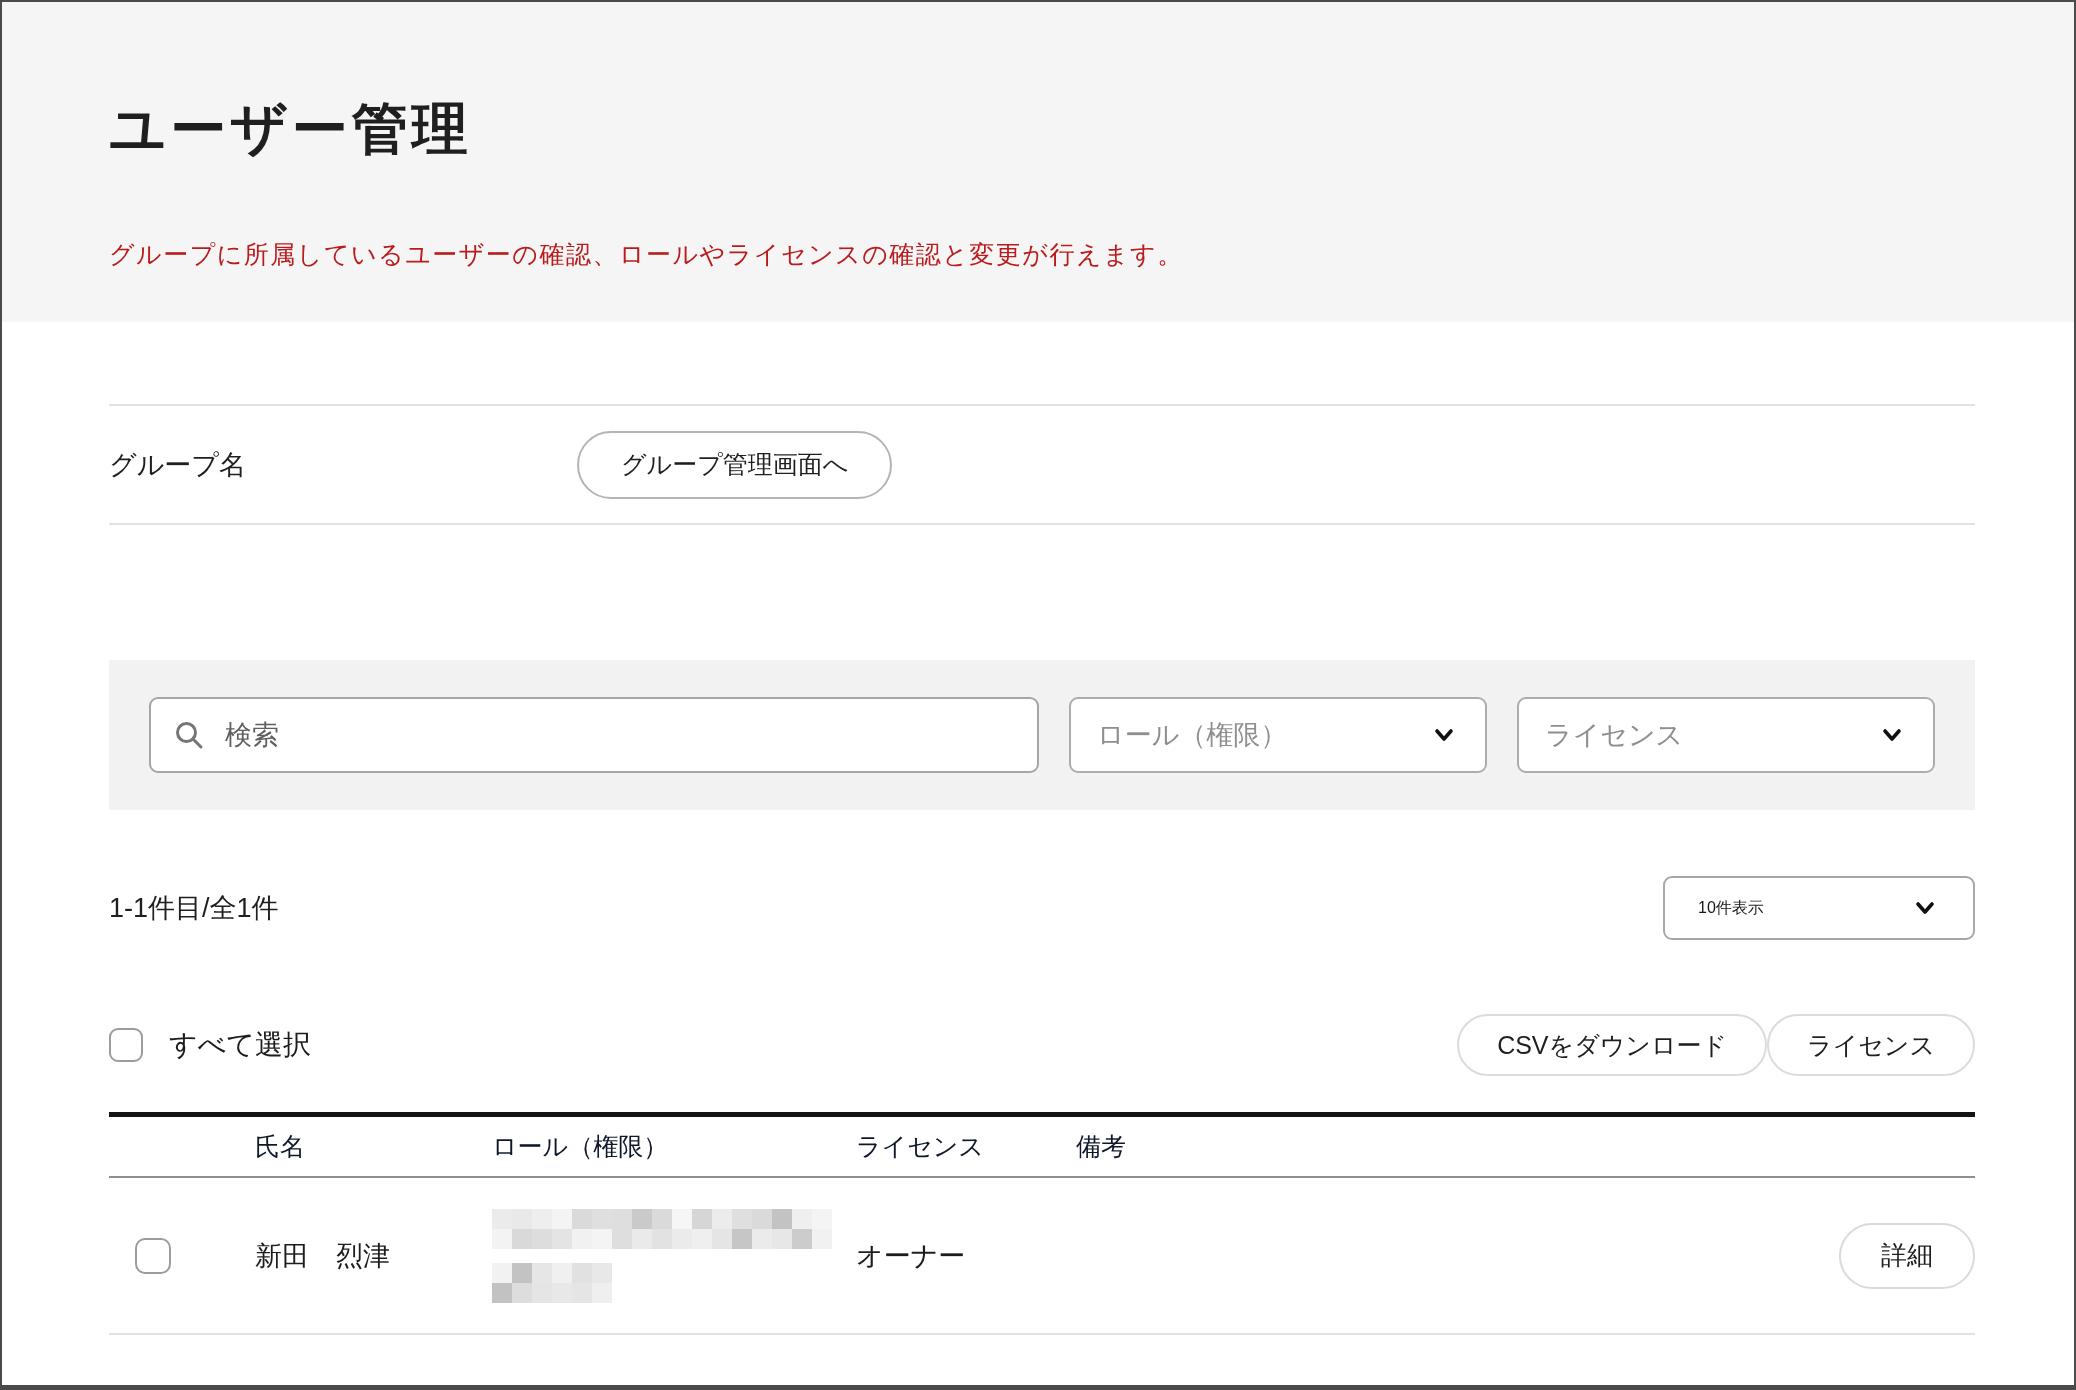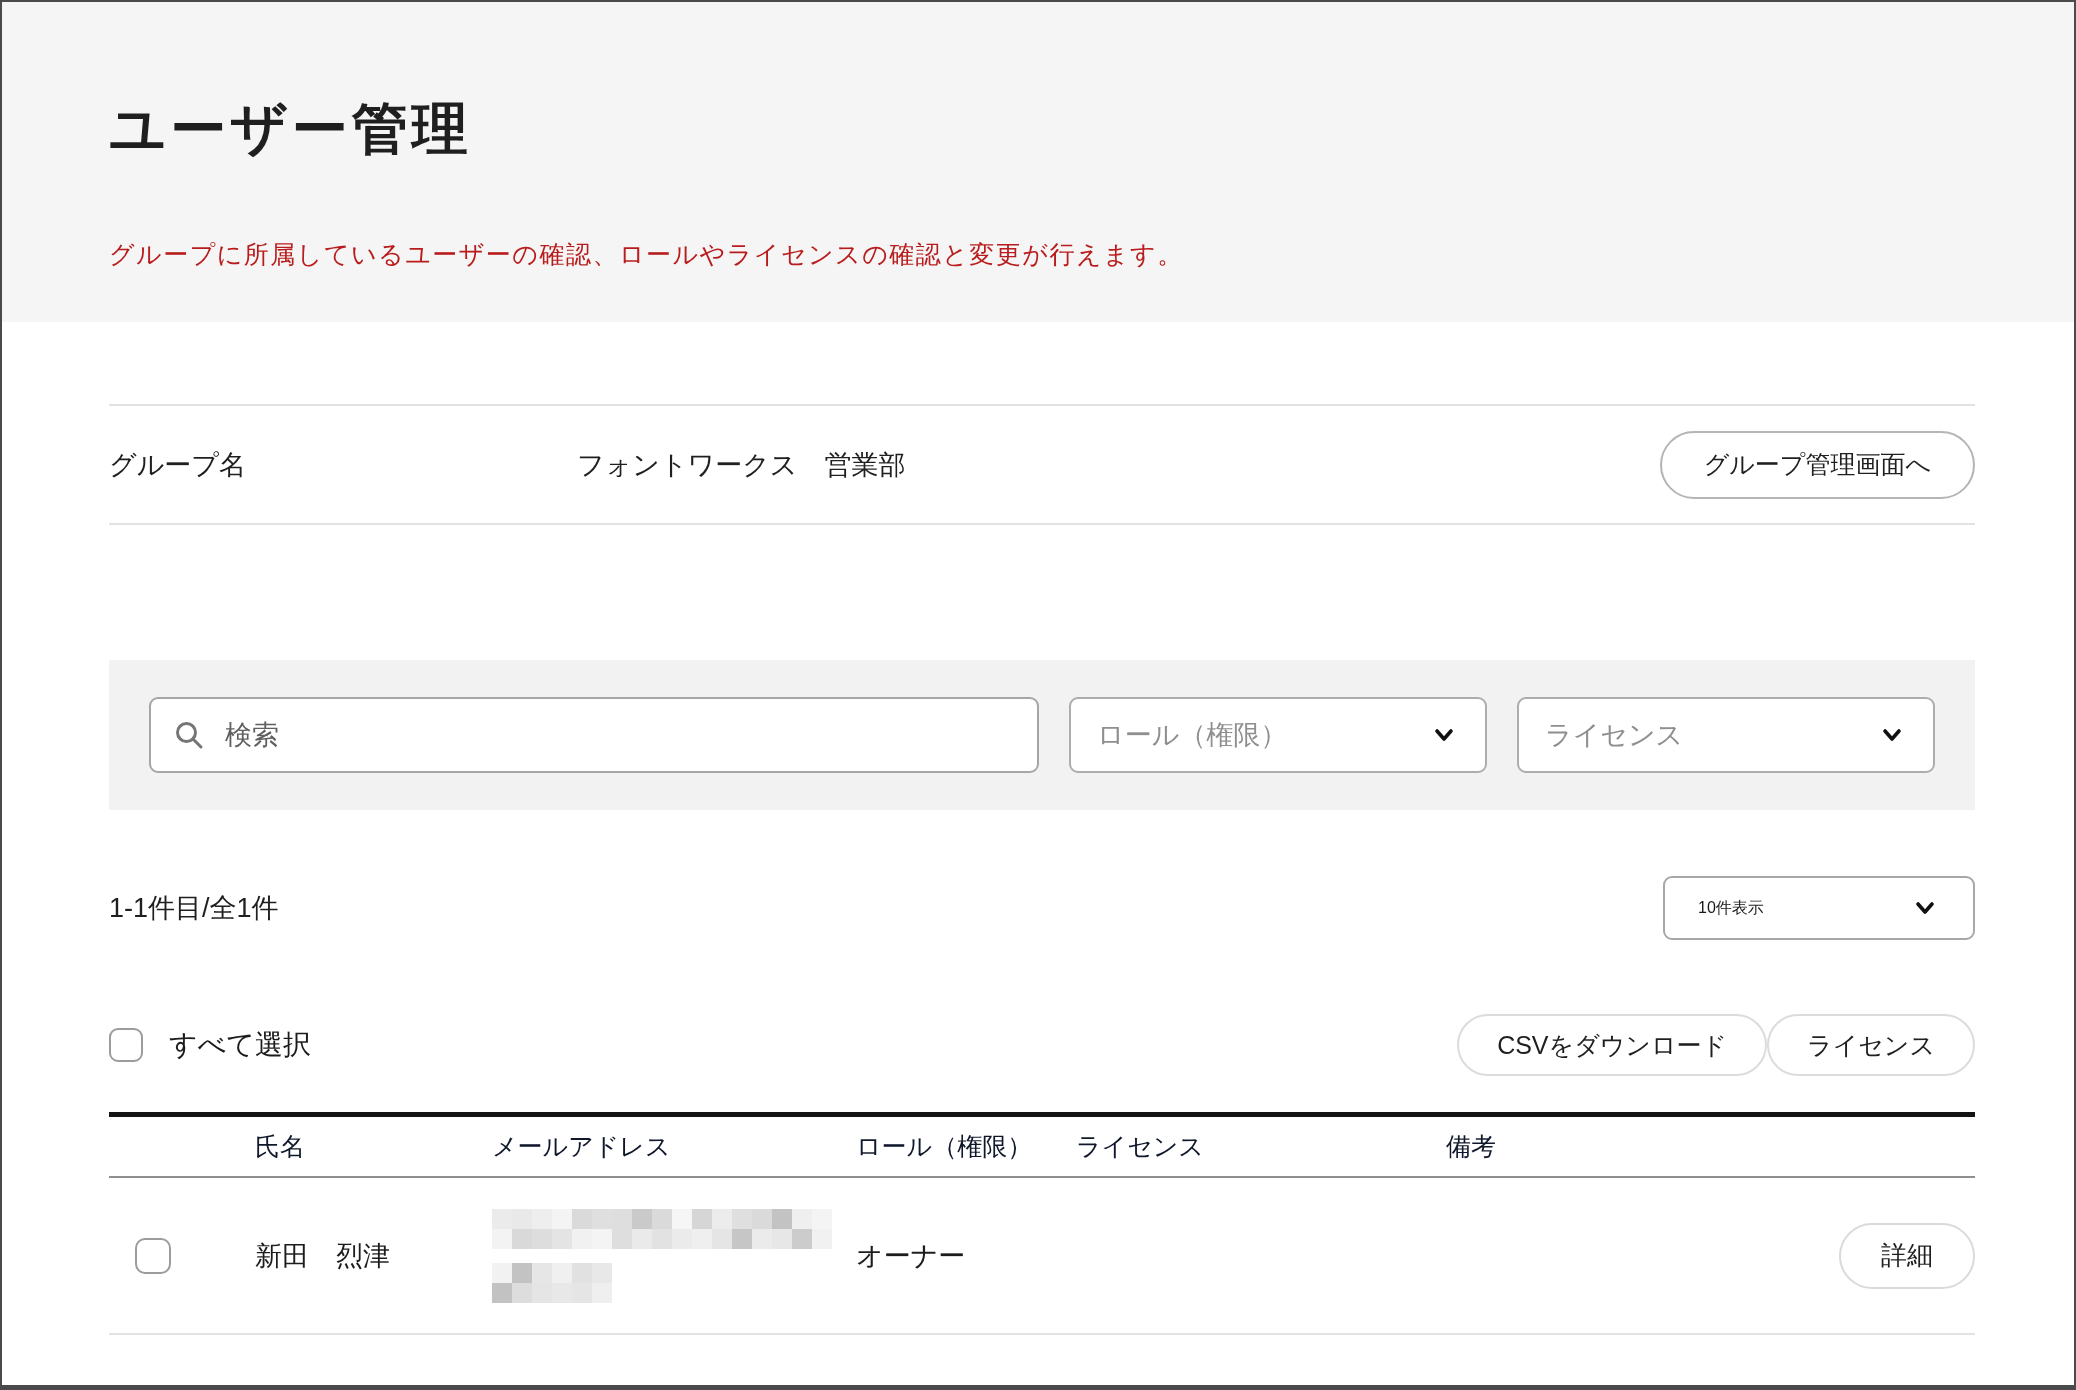--- a/index.html
+++ b/index.html
@@ -129,21 +129,20 @@
 
   <div class="hero">
     <h1>ユーザー管理</h1>
     <p>グループに所属しているユーザーの確認、ロールやライセンスの確認と変更が行えます。</p>
   </div>
 
   <div class="content">
 
     <div class="group-section">
       <div class="group-label">グループ名</div>
-      <div class="group-value">フォントワークス　営業部</div>
       <button class="btn-manage">グループ管理画面へ</button>
     </div>
 
     <div class="filter-bar">
       <div class="search-box">
         <span class="icon">
           <svg width="32" height="32" viewBox="0 0 32 32" fill="none" stroke="#757575" stroke-width="3">
             <circle cx="13.5" cy="13.5" r="9"></circle>
             <line x1="20.5" y1="20.5" x2="28" y2="28" stroke-linecap="round"></line>
           </svg>
@@ -188,21 +187,20 @@
       <div class="row-actions">
         <button class="btn-pill">CSVをダウンロード</button>
         <button class="btn-pill">ライセンス</button>
       </div>
     </div>
 
     <div class="table">
       <div class="thead grid-cols">
         <div></div>
         <div>氏名</div>
-        <div>メールアドレス</div>
         <div>ロール（権限）</div>
         <div>ライセンス</div>
         <div>備考</div>
         <div></div>
       </div>
 
       <div class="trow grid-cols">
         <div class="cell-check">
           <div class="checkbox row-checkbox"></div>
         </div>

